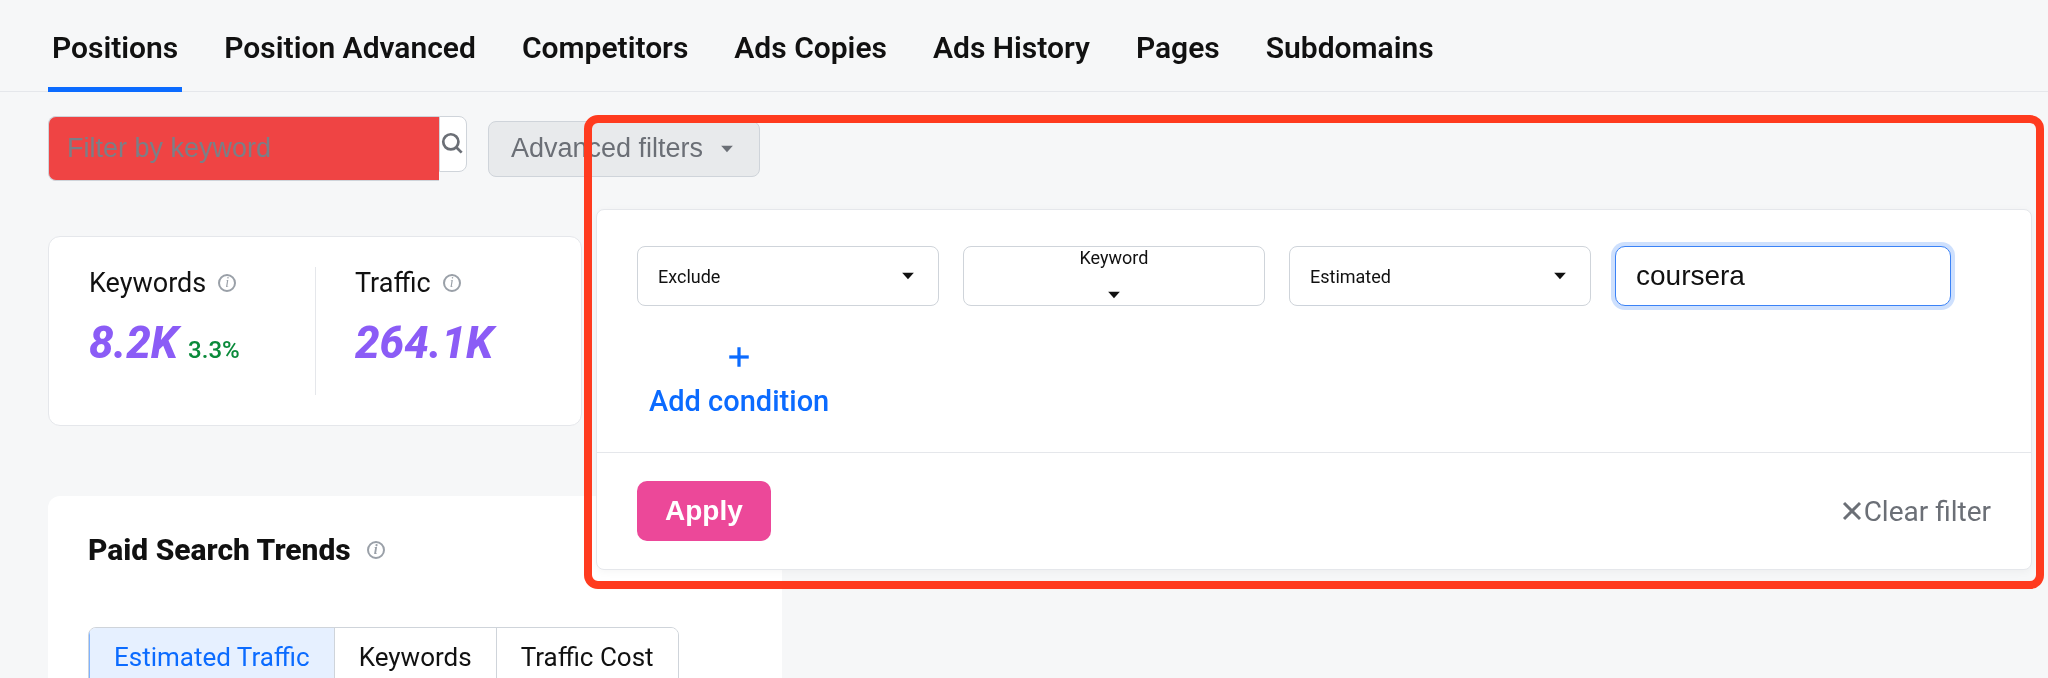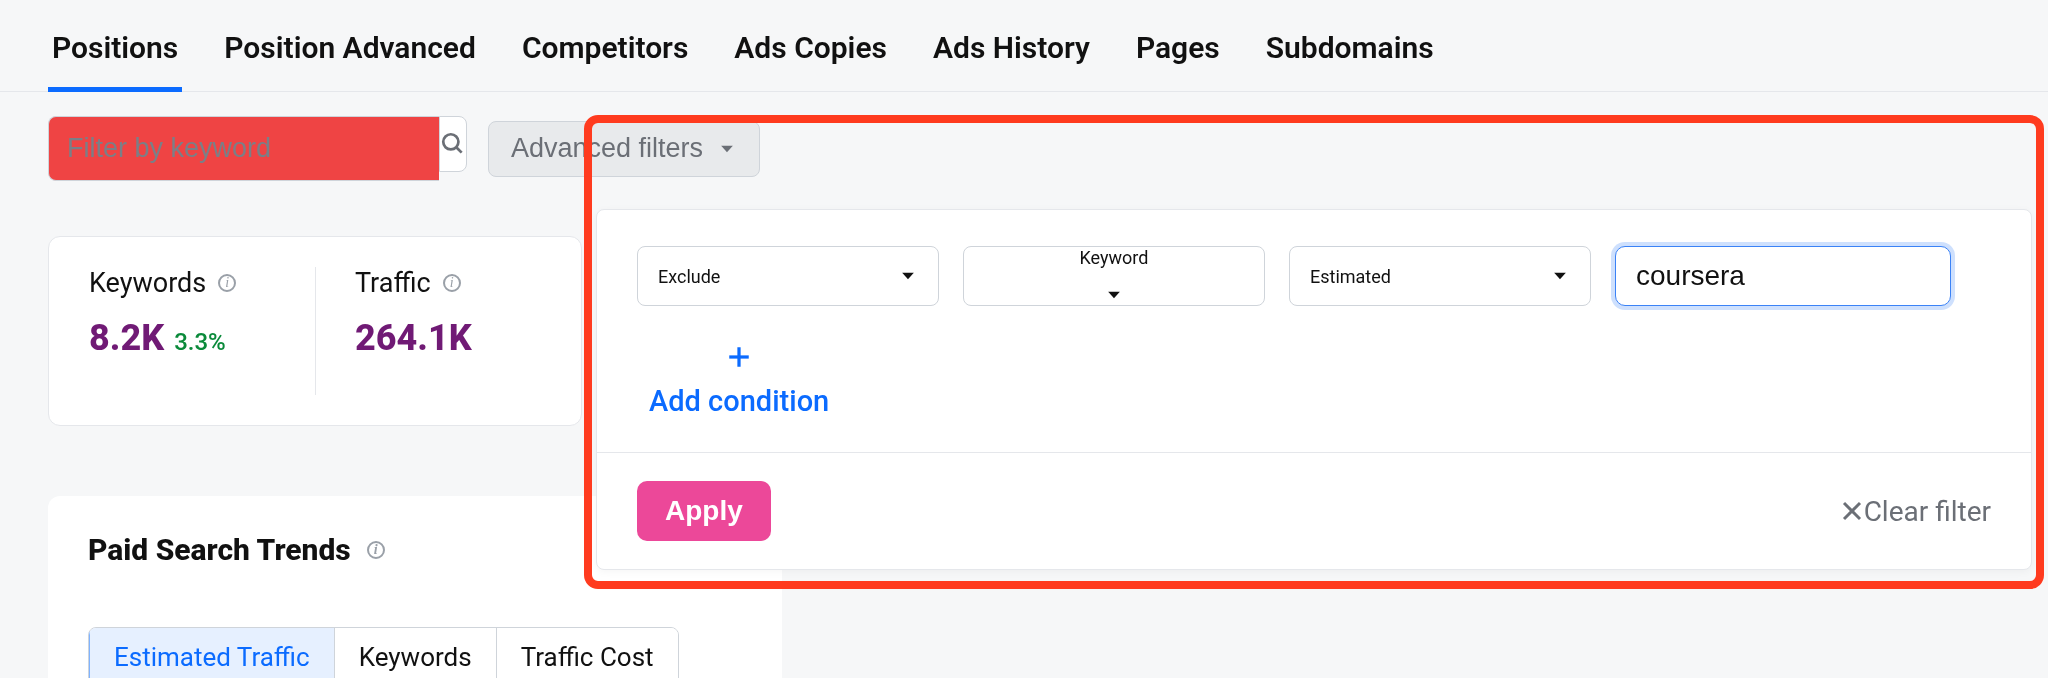--- a/index.html
+++ b/index.html
@@ -232,23 +232,24 @@
     font-style: italic;
     color: #9aa0a8;
   }
   .stat-value-row {
     display: flex;
     align-items: baseline;
     gap: 10px;
     margin-top: 18px;
   }
   .stat-value {
-    font-size: 36px;
+    font-size: 44px;
     font-weight: 800;
-    color: #701a75;
+    color: #8b5cf6;
+    font-style: italic;
   }
   .stat-delta {
     font-size: 24px;
     color: #0a8a3a;
     font-weight: 500;
   }
 
   
   .trends-card {
     position: absolute;

